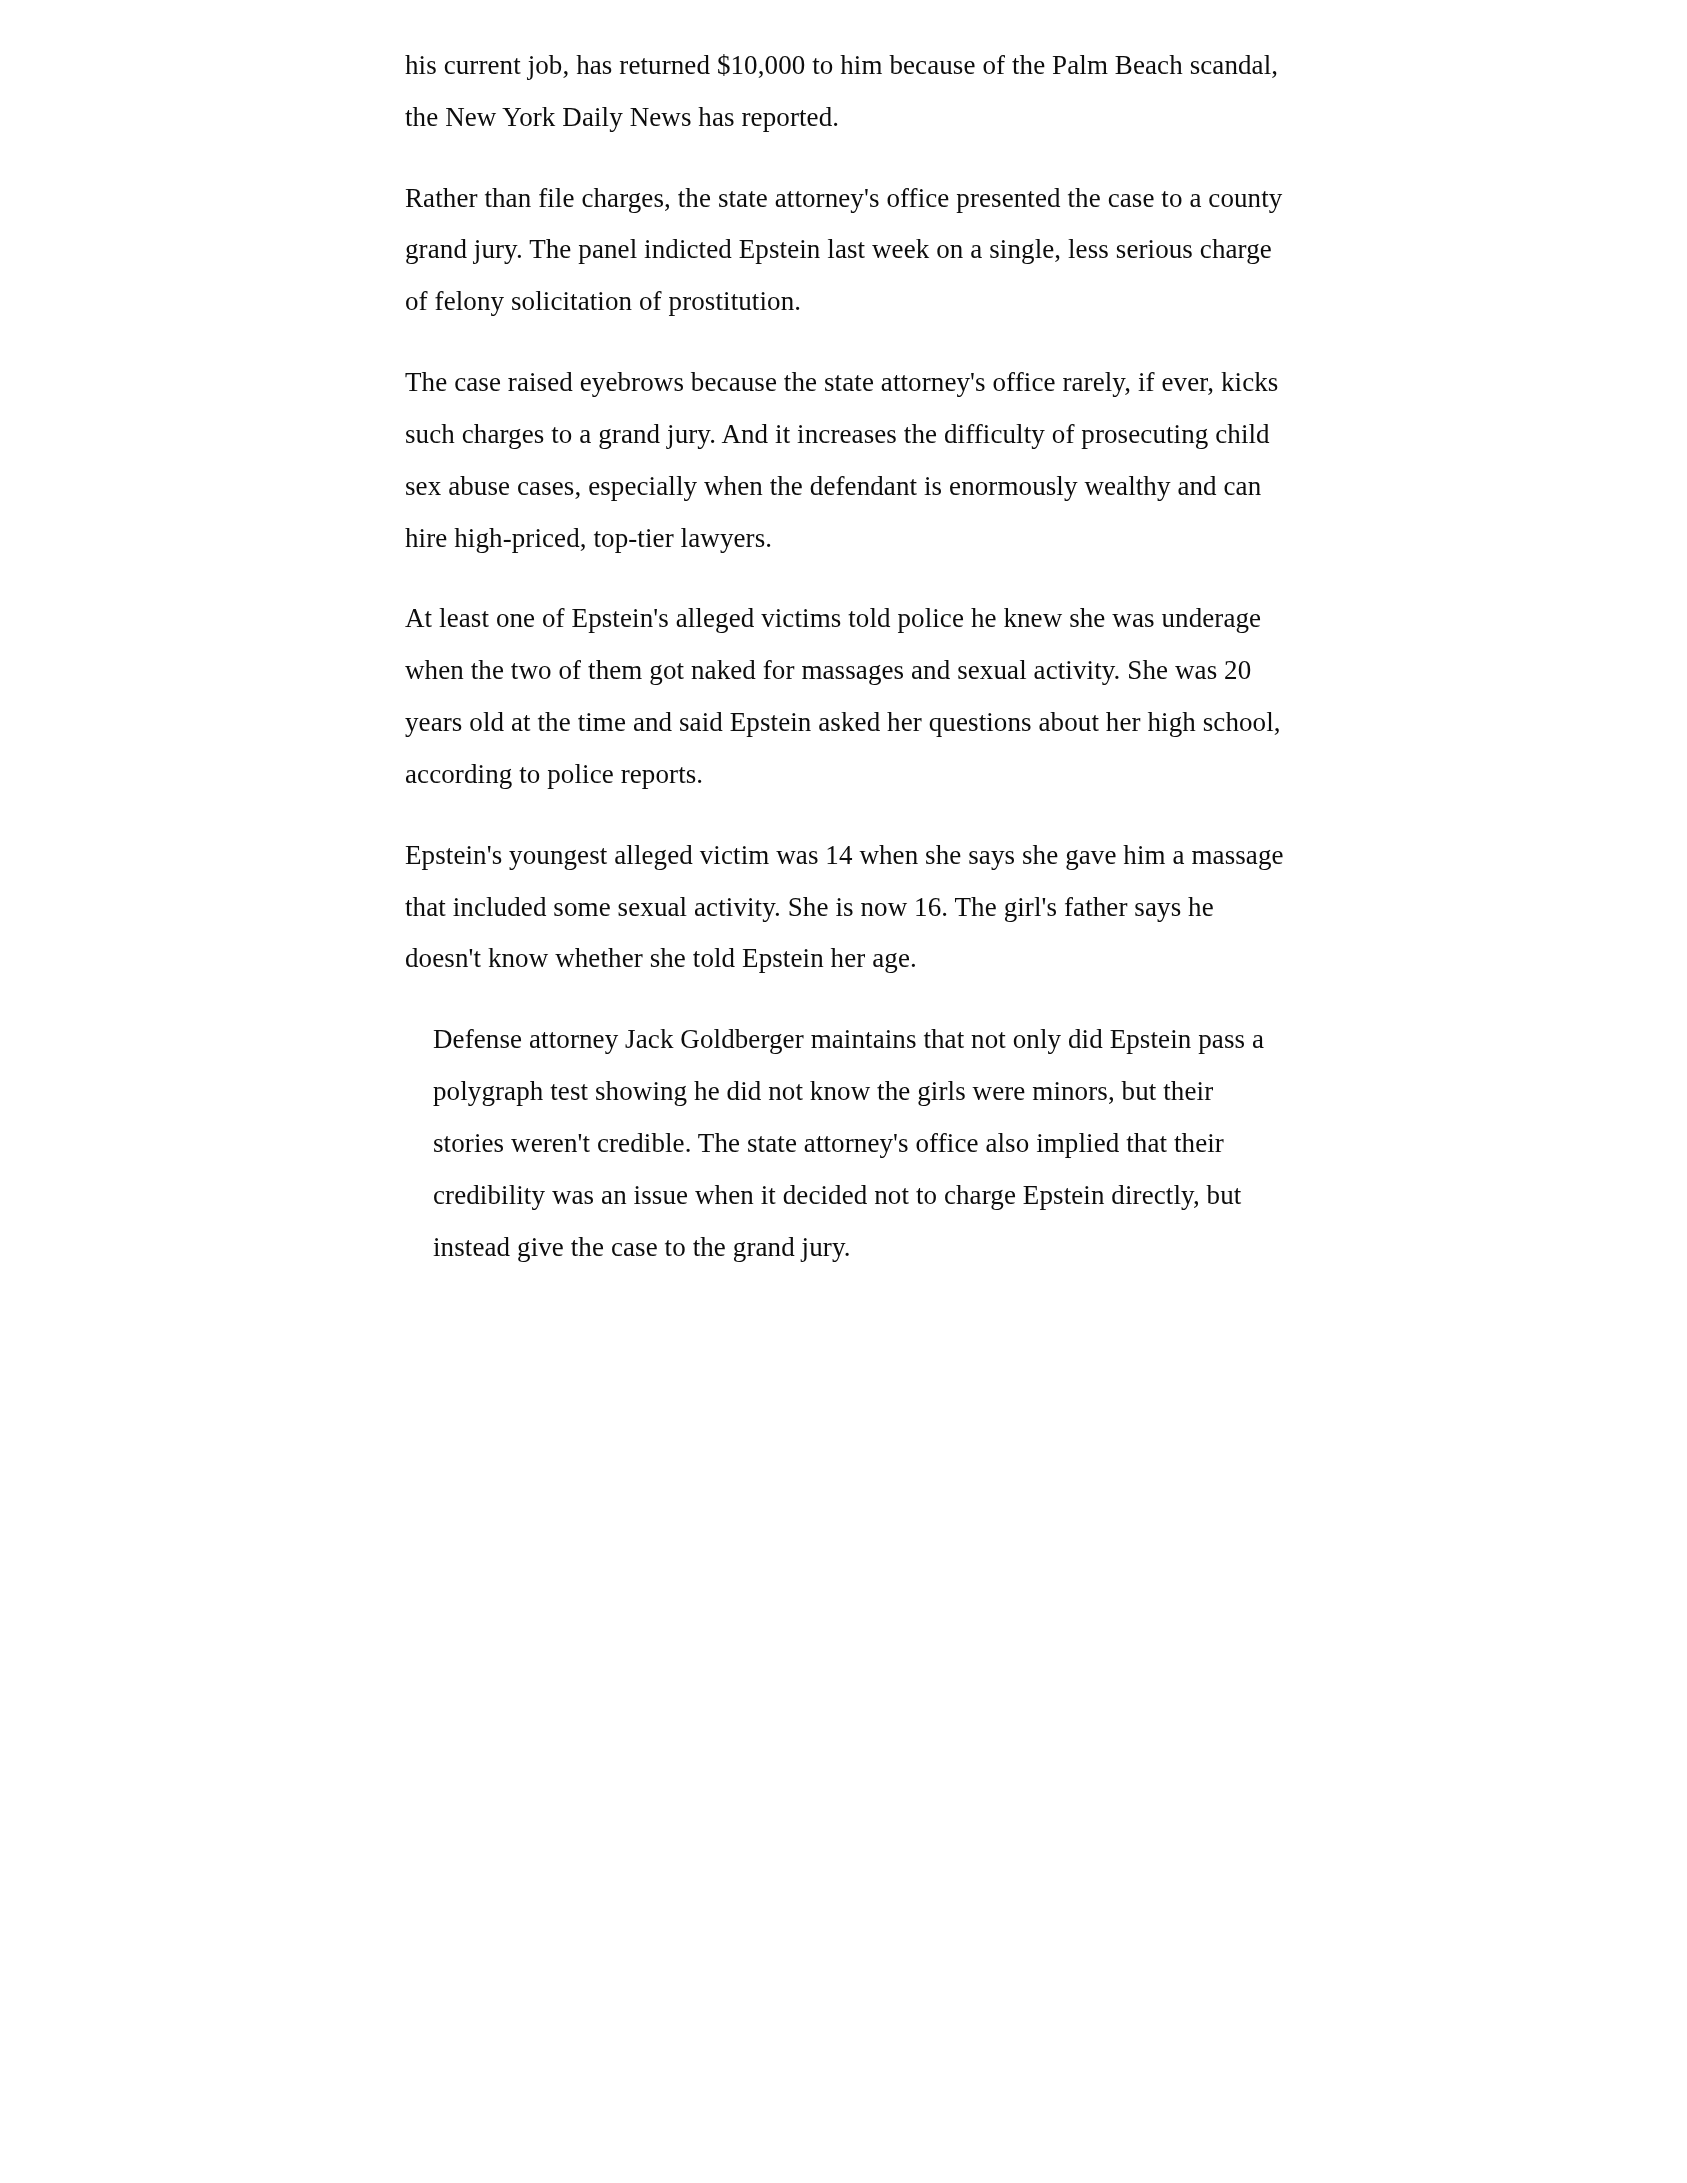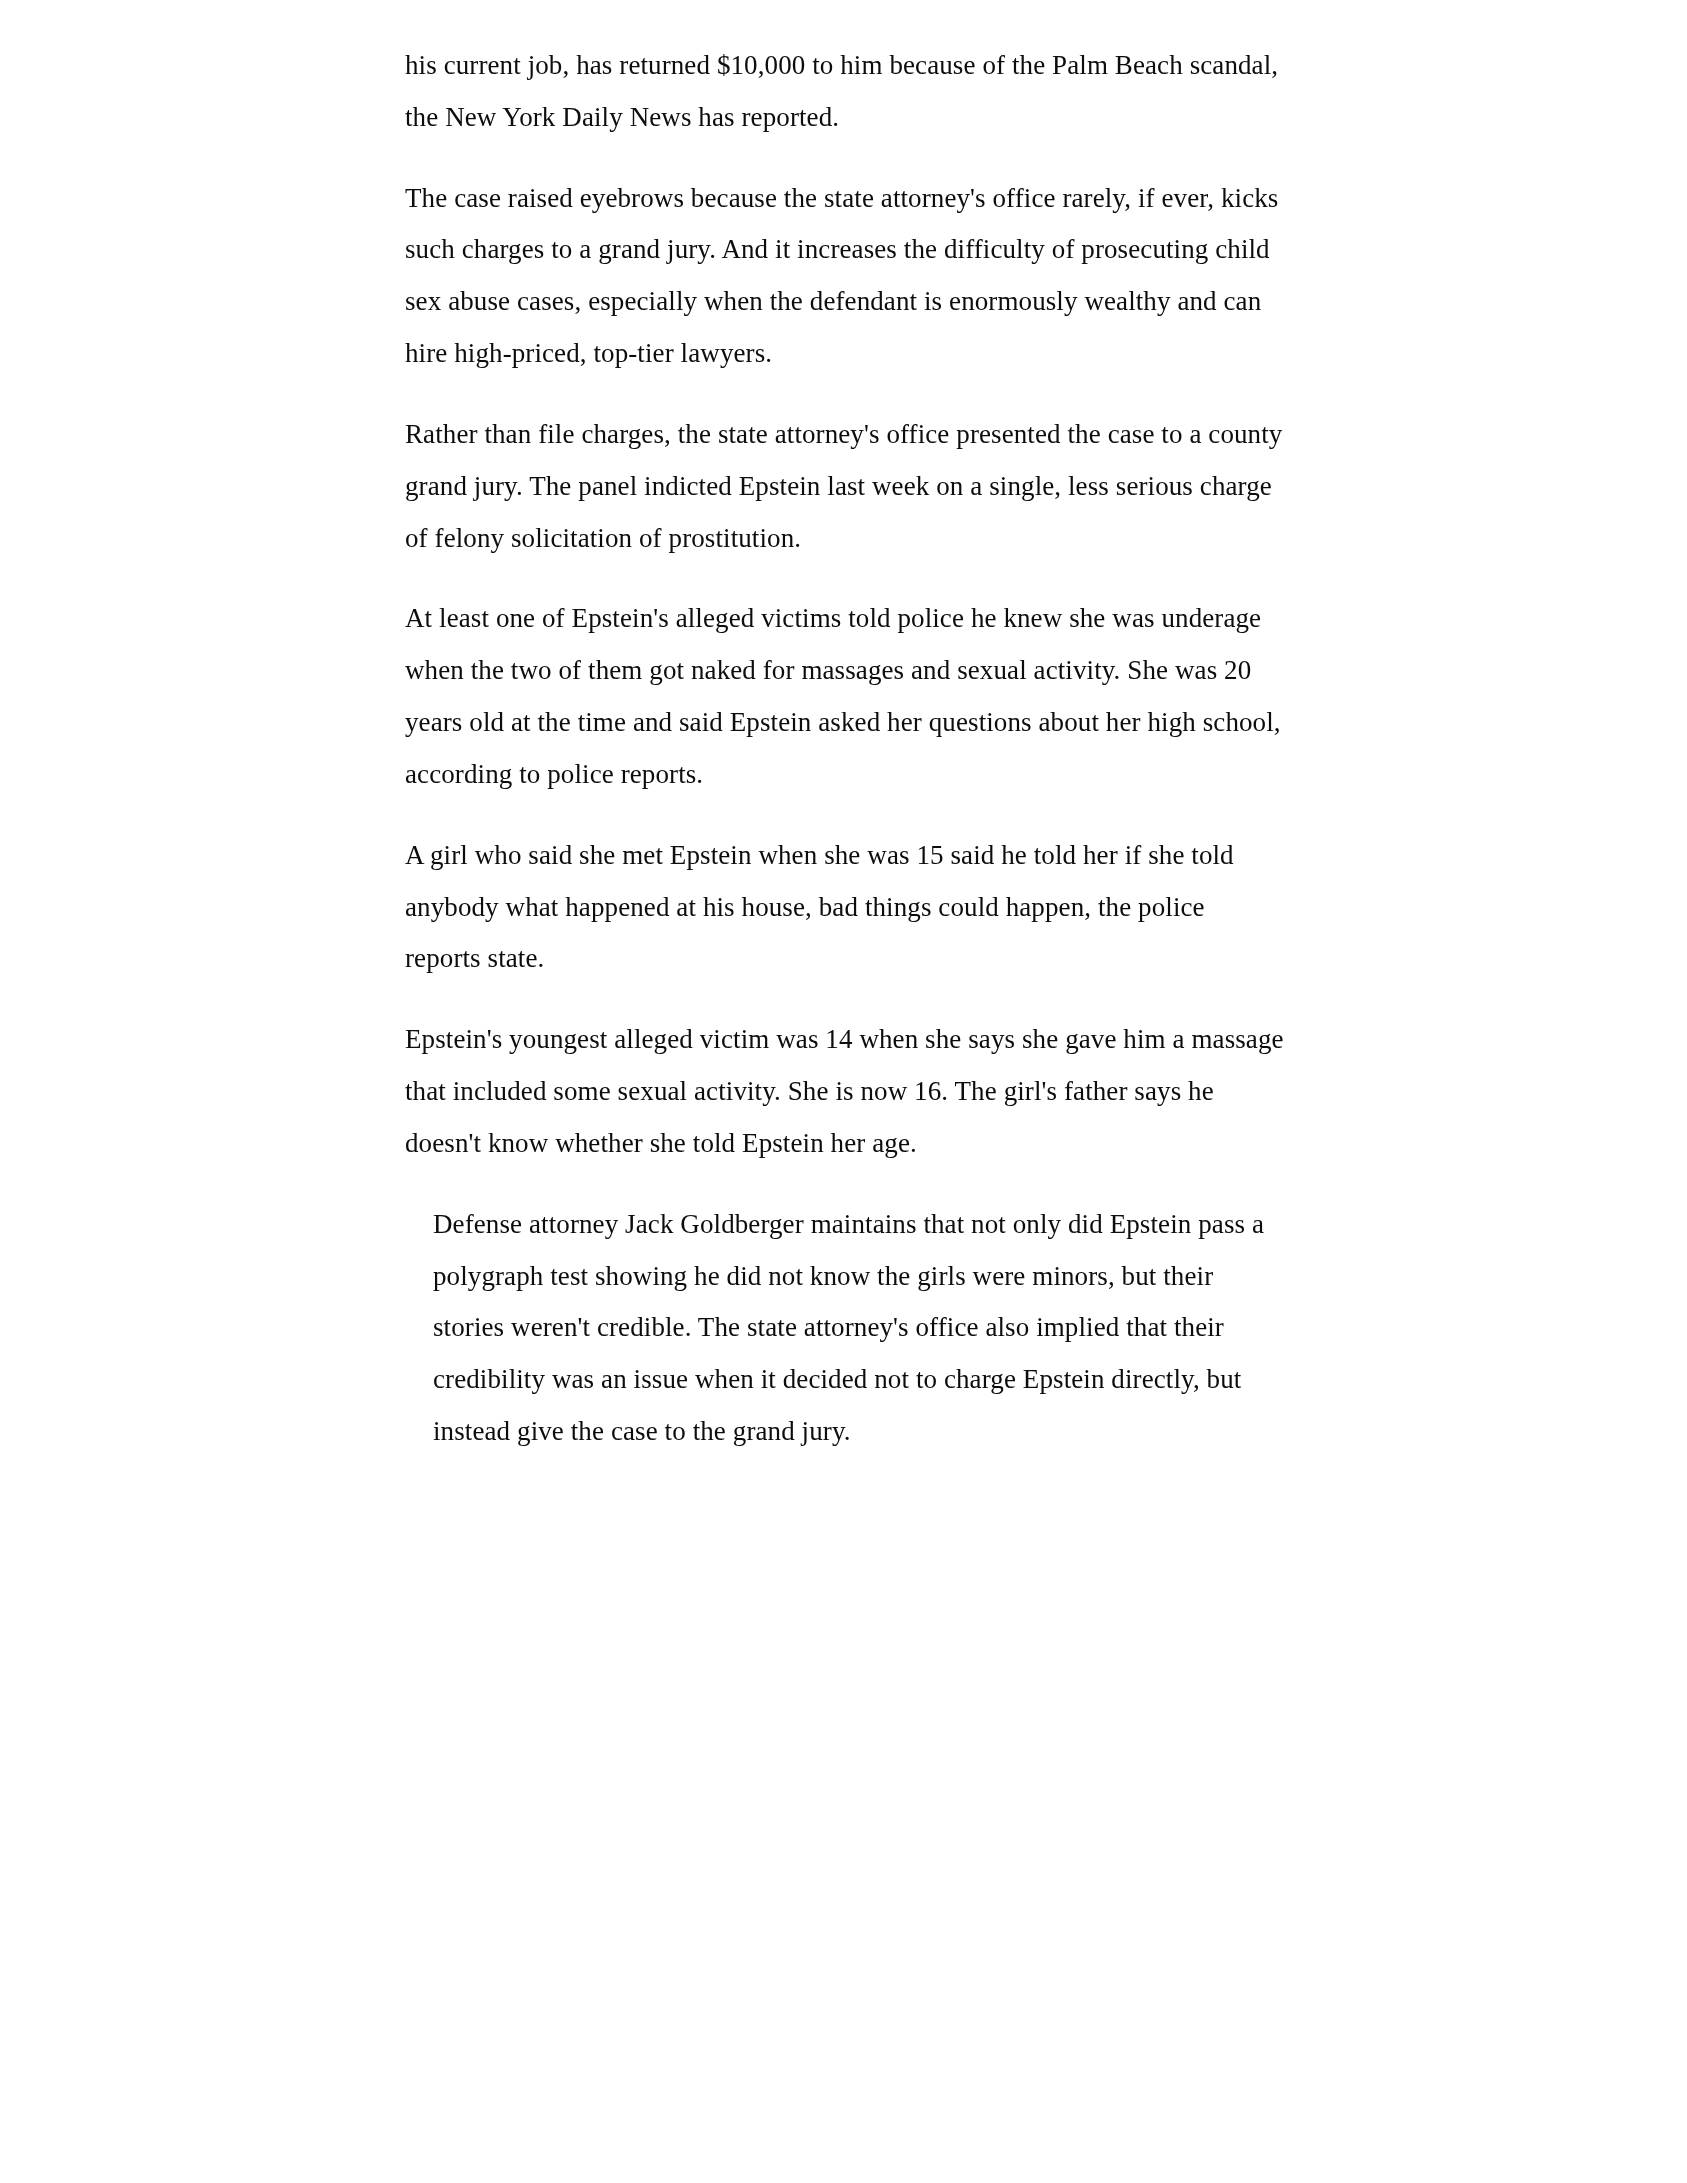--- a/index.html
+++ b/index.html
@@ -35,21 +35,20 @@
     margin-bottom: 0;
     margin-left: 28px;
   }
 </style>
 </head>
 <body>
 
 <div class="page">
   <div class="article">
     <p class="para">his current job, has returned $10,000 to him because of the Palm Beach scandal, the New York Daily News has reported.</p>
+    <p class="para">Rather than file charges, the state attorney's office presented the case to a county grand jury. The panel indicted Epstein last week on a single, less serious charge of felony solicitation of prostitution.</p>
     <p class="para">The case raised eyebrows because the state attorney's office rarely, if ever, kicks such charges to a grand jury. And it increases the difficulty of prosecuting child sex abuse cases, especially when the defendant is enormously wealthy and can hire high-priced, top-tier lawyers.</p>
-    <p class="para">Rather than file charges, the state attorney's office presented the case to a county grand jury. The panel indicted Epstein last week on a single, less serious charge of felony solicitation of prostitution.</p>
     <p class="para">At least one of Epstein's alleged victims told police he knew she was underage when the two of them got naked for massages and sexual activity. She was 20 years old at the time and said Epstein asked her questions about her high school, according to police reports.</p>
-    <p class="para">A girl who said she met Epstein when she was 15 said he told her if she told anybody what happened at his house, bad things could happen, the police reports state.</p>
     <p class="para">Epstein's youngest alleged victim was 14 when she says she gave him a massage that included some sexual activity. She is now 16. The girl's father says he doesn't know whether she told Epstein her age.</p>
     <p class="para">Defense attorney Jack Goldberger maintains that not only did Epstein pass a polygraph test showing he did not know the girls were minors, but their stories weren't credible. The state attorney's office also implied that their credibility was an issue when it decided not to charge Epstein directly, but instead give the case to the grand jury.</p>
   </div>
 </div>
 
 
 </body></html>

